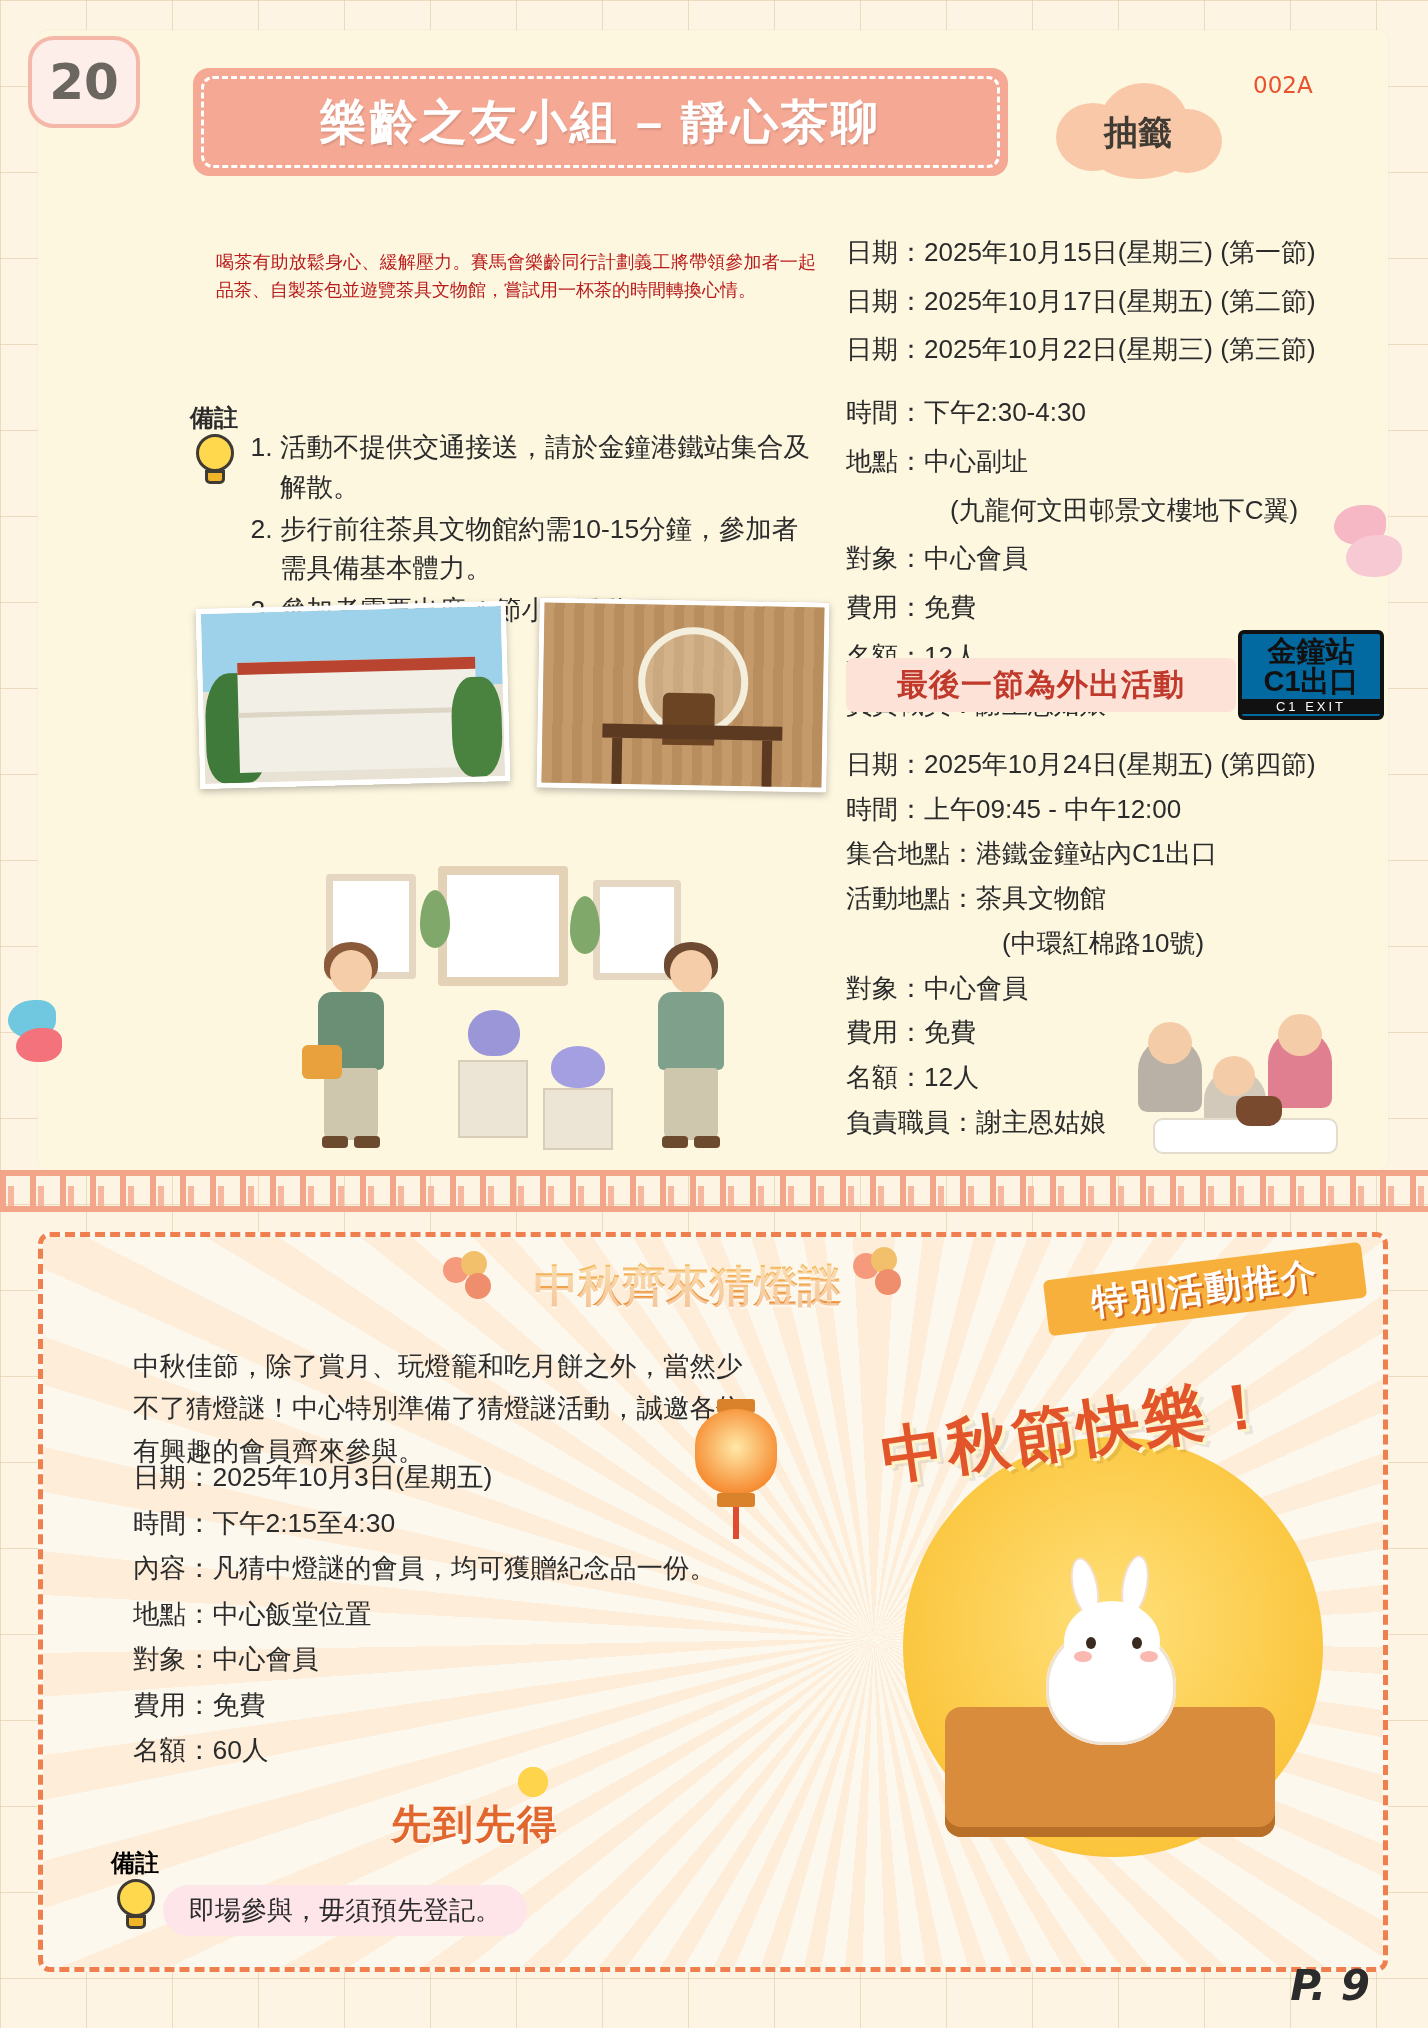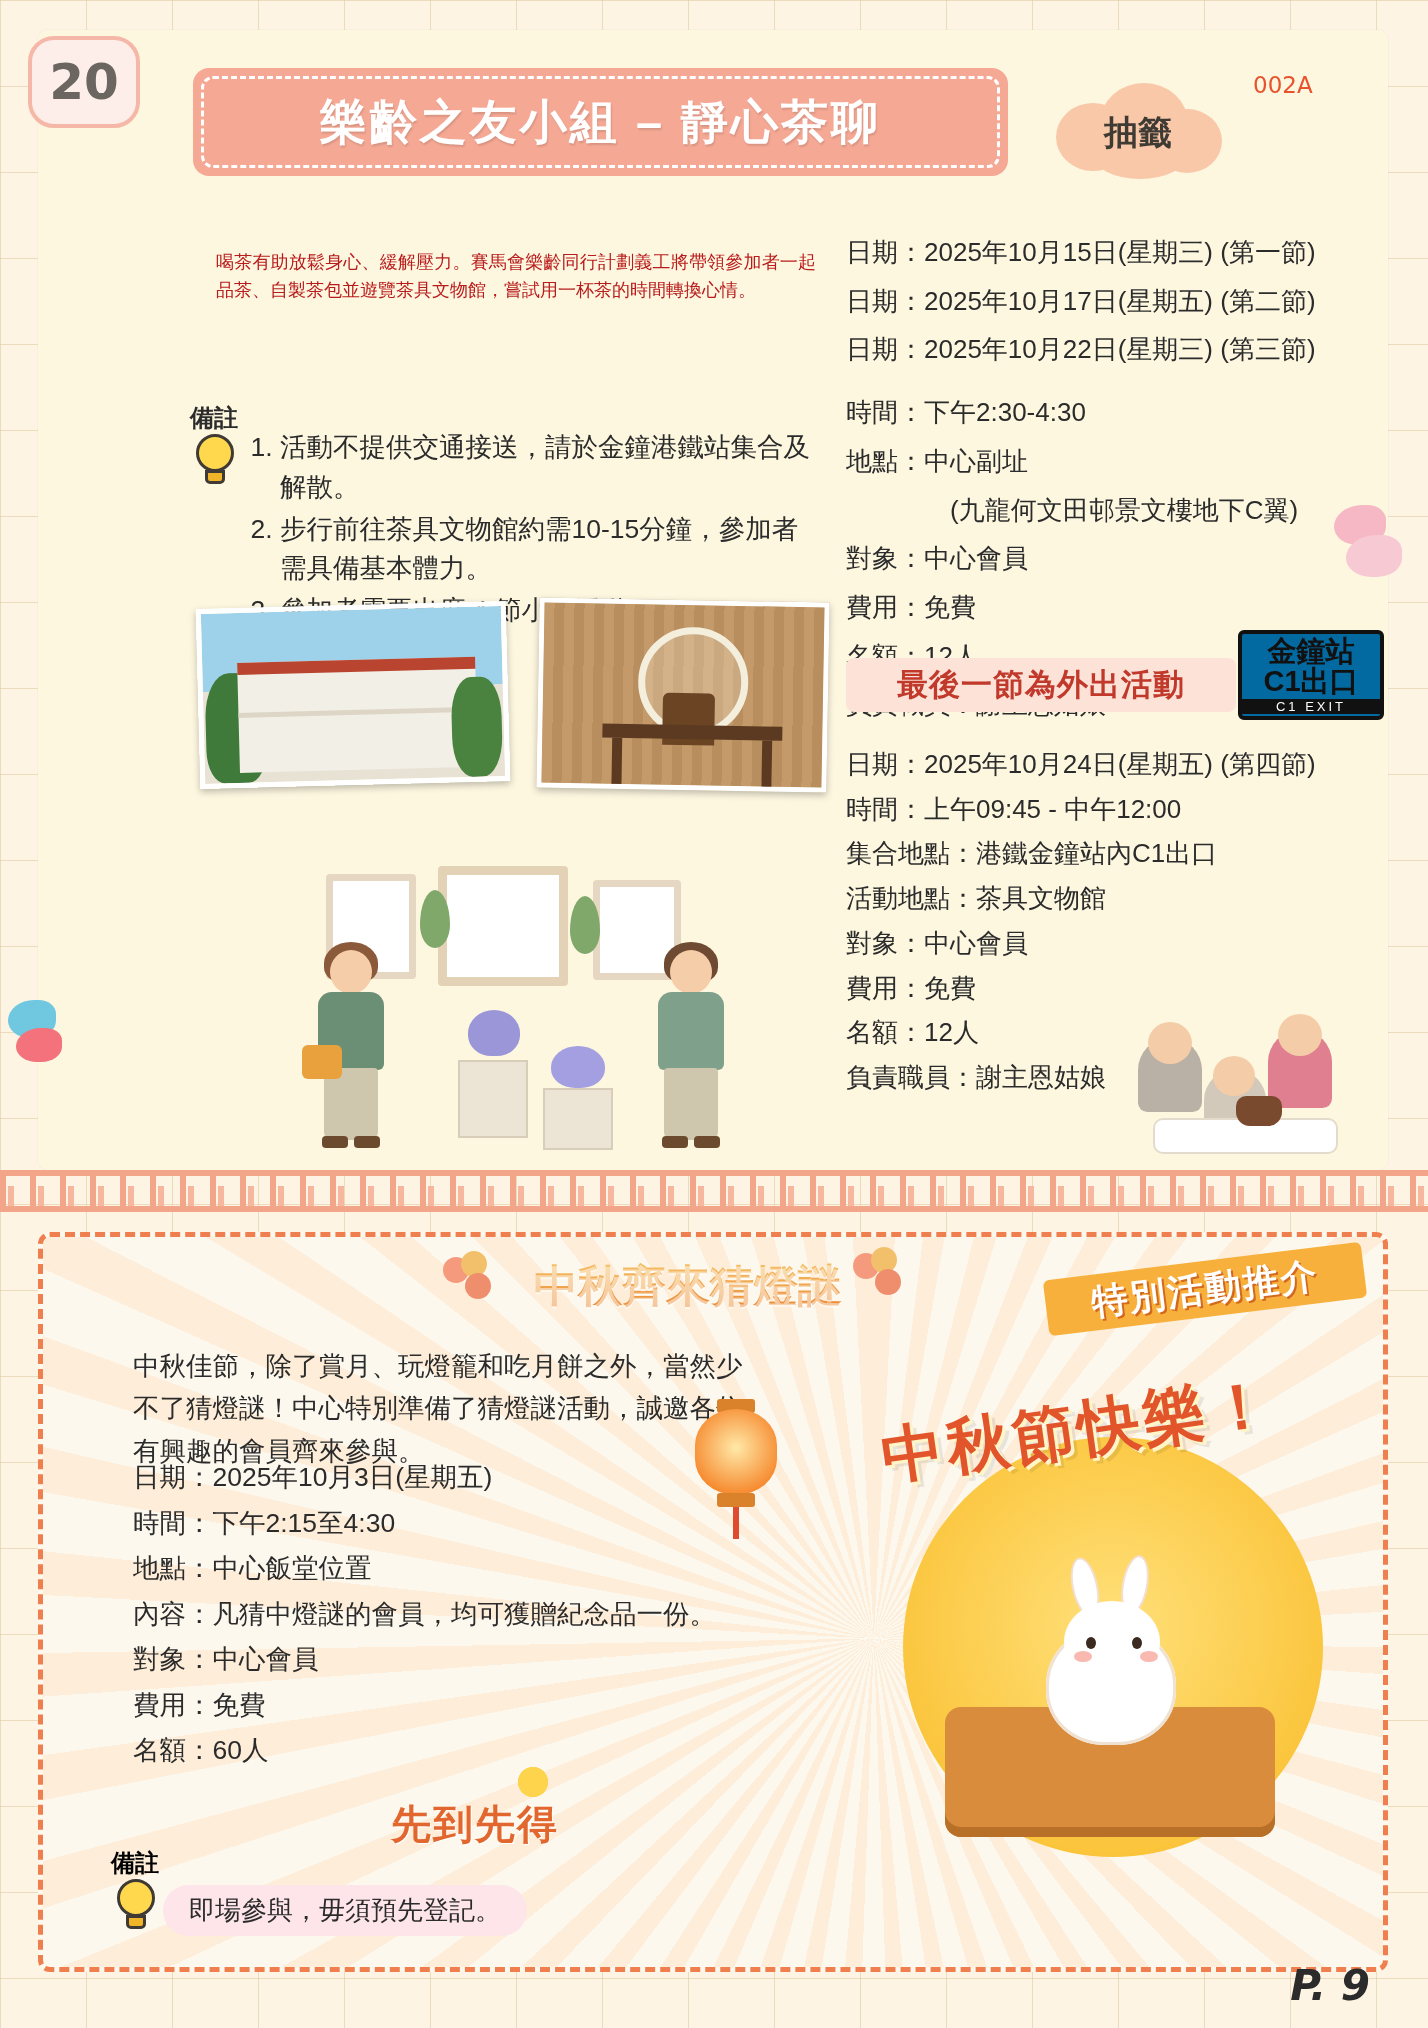--- a/index.html
+++ b/index.html
@@ -415,20 +415,21 @@
     <div class="t1">金鐘站</div>
     <div class="t2">C1出口</div>
     <div class="t3">C1 EXIT</div>
   </div>
 
   <div class="right-col2">
     <div class="row">日期：2025年10月24日(星期五) (第四節)</div>
     <div class="row">時間：上午09:45 - 中午12:00</div>
     <div class="row">集合地點：港鐵金鐘站內C1出口</div>
     <div class="row">活動地點：茶具文物館</div>
+    <div class="row">　　　　　　(中環紅棉路10號)</div>
     <div class="row">對象：中心會員</div>
     <div class="row">費用：免費</div>
     <div class="row">名額：12人</div>
     <div class="row">負責職員：謝主恩姑娘</div>
   </div>
 
   <div style="position:absolute; right:20px; bottom:10px; width:250px; height:160px;">
     <div style="position:absolute; left:20px; top:38px; width:64px; height:74px; background:#b9b1a6; border-radius:34px 34px 10px 10px;"></div>
     <div style="position:absolute; left:30px; top:22px; width:44px; height:42px; background:#f4cda8; border-radius:50%;"></div>
     <div style="position:absolute; left:150px; top:30px; width:64px; height:78px; background:#e07f8f; border-radius:34px 34px 10px 10px;"></div>
@@ -471,22 +472,22 @@
   <div class="special-tag">
     <div class="bar"></div>
     <div class="txt">特別活動推介</div>
   </div>
 
   <div class="sec2-body">中秋佳節，除了賞月、玩燈籠和吃月餅之外，當然少不了猜燈謎！中心特別準備了猜燈謎活動，誠邀各位有興趣的會員齊來參與。</div>
 
   <div class="sec2-details">
     <div>日期：2025年10月3日(星期五)</div>
     <div>時間：下午2:15至4:30</div>
+    <div>內容：凡猜中燈謎的會員，均可獲贈紀念品一份。</div>
     <div>地點：中心飯堂位置</div>
-    <div>內容：凡猜中燈謎的會員，均可獲贈紀念品一份。</div>
     <div>對象：中心會員</div>
     <div>費用：免費</div>
     <div>名額：60人</div>
   </div>
 
   <div class="sparkle"></div>
   <div class="first-come">先到先得</div>
 
   <div class="remark2-label">備註</div>
   <div class="bulb2">

